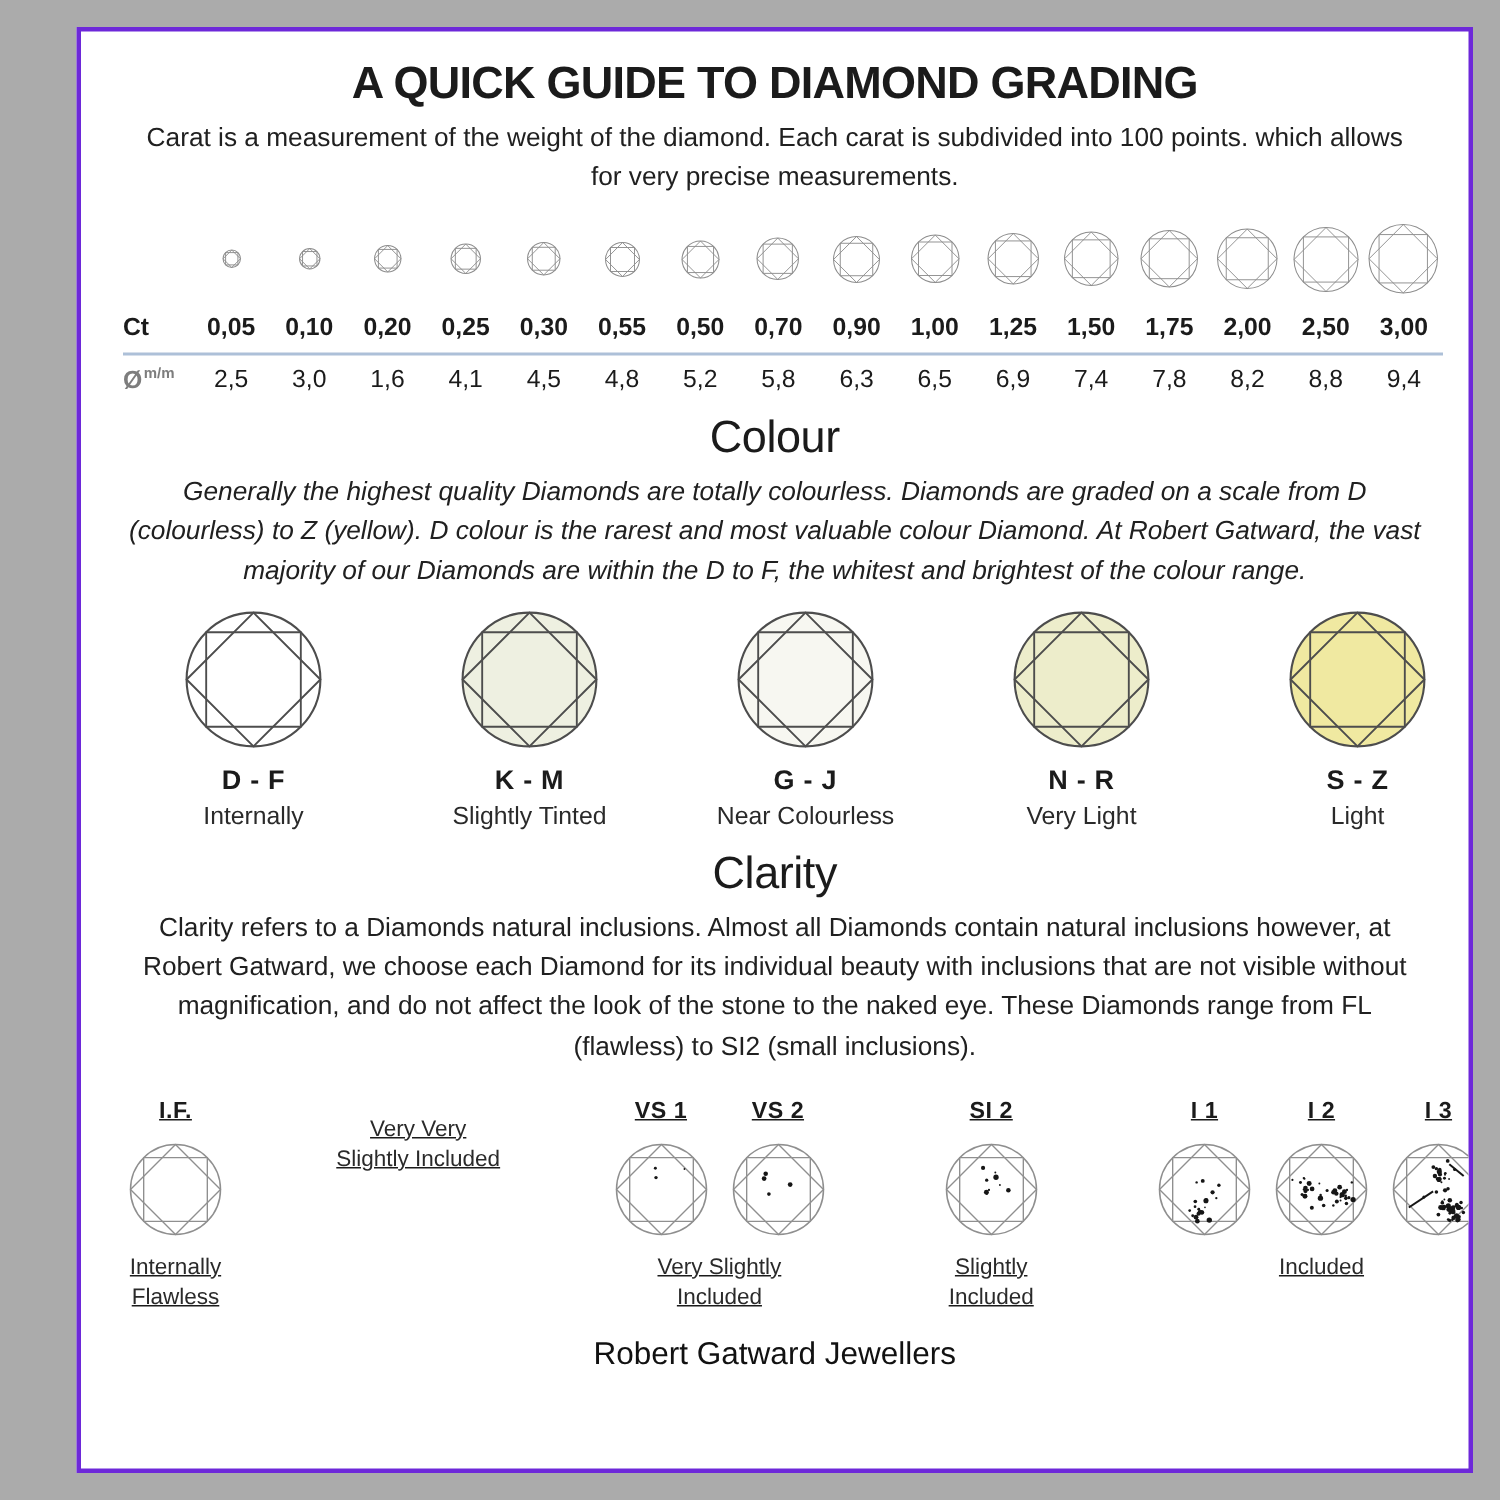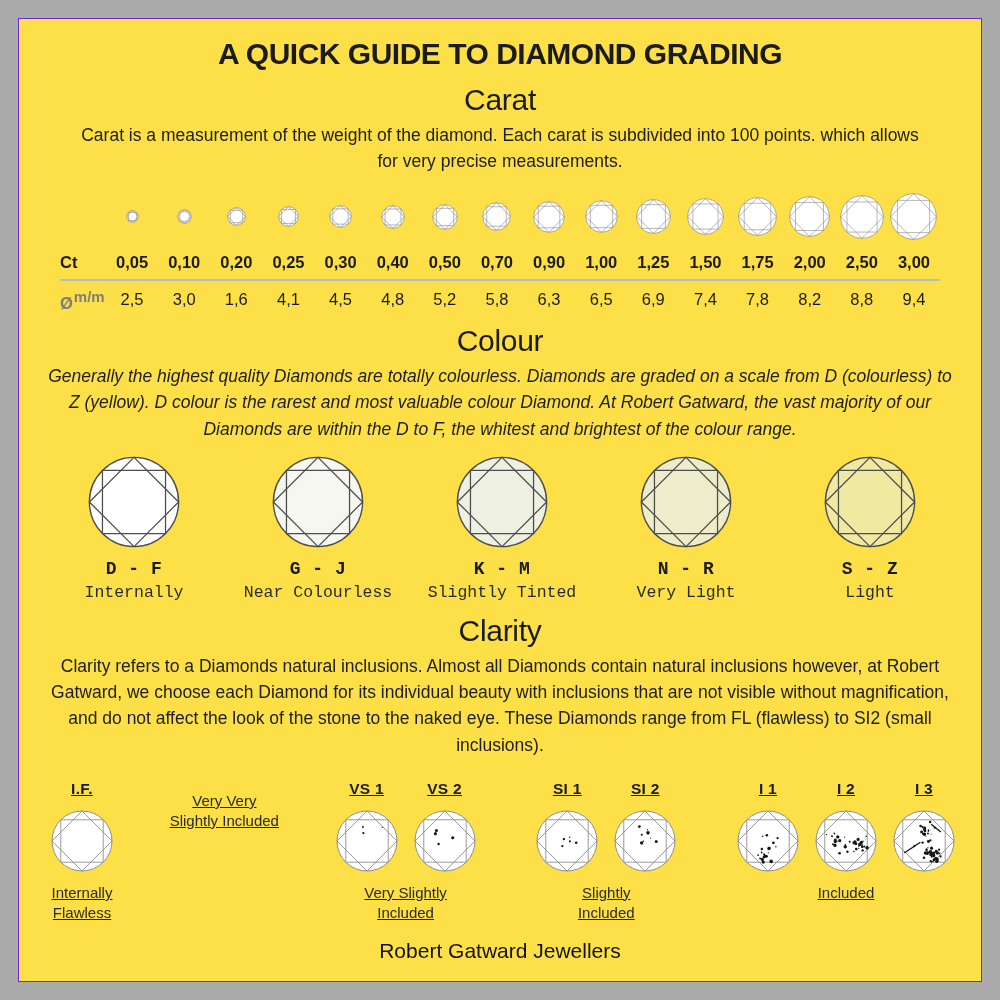--- a/index.html
+++ b/index.html
@@ -1,40 +1,40 @@
 <!DOCTYPE html>
 <html><head>
 <meta charset="utf-8">
 <style>
   * { margin:0; padding:0; box-sizing:border-box; }
   html,body { width:1000px; height:1000px; }
   body { background:#ababab; font-family:"Liberation Sans", sans-serif; color:#1b1b1b; position:relative; }
-  .page { position:absolute; inset:18px; background:#fde047; border:1px solid #6d28d9; padding:12px 28px 0; text-align:center; overflow:hidden; }
+  .page { position:absolute; inset:18px; background:#ffffff; border:3px solid #6d28d9; padding:12px 28px 0; text-align:center; overflow:hidden;margin-left:33px; }
 
   .title { font-size:30px; font-weight:700; letter-spacing:-0.5px; margin-top:6px; }
   .section-heading { font-size:30px; font-weight:400; margin-top:12px; letter-spacing:-0.3px; }
   .desc { font-size:17.5px; line-height:1.5; margin:5px auto 0; color:#202020; }
   .desc.carat-desc { max-width:850px; }
   .desc.colour-desc { max-width:930px;font-style:italic; }
   .desc.clarity-desc { max-width:930px; }
 
   
   .carat-chart { width:880px; margin:16px auto 0; }
   .c-row { display:flex; align-items:center; }
   .c-label { flex:0 0 46px; text-align:left; font-size:16.5px; }
   .c-cell { flex:1 1 0; text-align:center; }
   .diamond-row .c-cell { display:flex; align-items:center; justify-content:center; height:52px; }
   .ct-row { font-weight:700; font-size:16.5px; padding:10px 0 7px; border-bottom:2px solid #adc0d8; }
   .ct-row .c-label { font-weight:700; }
   .mm-row { font-size:16.5px; padding-top:7px; }
   .mm-label { color:#7d7d7d; font-weight:700; }
-  .mm-label .unit { font-size:15px; vertical-align:super; letter-spacing:0; margin-left:1px; }
+  .mm-label .unit { font-size:10px; vertical-align:super; letter-spacing:0; margin-left:1px; }
 
   
-  .colour-row { display:flex; justify-content:space-between; width:910px; margin:14px auto 0;font-family:Liberation Mono, monospace; }
+  .colour-row { display:flex; justify-content:space-between; width:910px; margin:14px auto 0; }
   .colour-fig { width:174px; }
   .colour-fig svg { display:block; margin:0 auto; }
   .range { font-size:18px; font-weight:700; margin-top:11px; letter-spacing:0.5px; }
   .range-label { font-size:16.5px; margin-top:4px; color:#2a2a2a; }
 
   
   .clarity-row { display:flex; justify-content:space-between; width:912px; margin:22px auto 0; align-items:flex-start;text-decoration:underline; }
   .stones { display:flex; gap:8px; justify-content:center; }
   .stone { width:70px; }
   .stone-label { font-weight:700; font-size:15.5px; margin-bottom:12px; letter-spacing:0.3px; }
@@ -43,21 +43,20 @@
 
   .footer { font-size:21px; font-weight:400; margin-top:16px; color:#111; }
 </style>
 </head>
 <body style="background: rgb(171, 171, 171);">
 
 <div class="page">
 
   <div class="title">A QUICK GUIDE TO DIAMOND GRADING</div>
 
-  <div class="section-heading">Carat</div>
   <p class="desc carat-desc">Carat is a measurement of the weight of the diamond. Each carat is subdivided into 100 points. which allows for very precise measurements.</p>
 
   <div class="carat-chart">
     <div class="c-row diamond-row" id="carat-diamond-row">
       <div class="c-label"></div>
     <div class="c-cell">
           <svg width="13" height="13" viewBox="0 0 13 13">
             <circle cx="6.5" cy="6.5" r="5.8" fill="#fff" stroke="#8d8d8d" stroke-width="0.7"></circle>
             <polygon points="10.60,10.60 2.40,10.60 2.40,2.40 10.60,2.40" fill="none" stroke="#8d8d8d" stroke-width="0.63" stroke-linejoin="round"></polygon>
             <polygon points="12.30,6.50 6.50,12.30 0.70,6.50 6.50,0.70" fill="none" stroke="#8d8d8d" stroke-width="0.63" stroke-linejoin="round"></polygon>
@@ -169,21 +168,21 @@
           </svg>
         </div>
       </div>
     <div class="c-row ct-row" id="carat-ct-row" style="border-bottom-color: rgb(173, 192, 216);">
       <div class="c-label">Ct</div>
     <div class="c-cell">0,05</div>
         <div class="c-cell">0,10</div>
         <div class="c-cell">0,20</div>
         <div class="c-cell">0,25</div>
         <div class="c-cell">0,30</div>
-        <div class="c-cell">0,40</div>
+        <div class="c-cell">0,55</div>
         <div class="c-cell">0,50</div>
         <div class="c-cell">0,70</div>
         <div class="c-cell">0,90</div>
         <div class="c-cell">1,00</div>
         <div class="c-cell">1,25</div>
         <div class="c-cell">1,50</div>
         <div class="c-cell">1,75</div>
         <div class="c-cell">2,00</div>
         <div class="c-cell">2,50</div>
         <div class="c-cell">3,00</div>
@@ -216,35 +215,35 @@
         <svg width="92" height="92" viewBox="0 0 92 92">
           <circle cx="46" cy="46" r="44.6" fill="#ffffff" stroke="#4d4d4d" stroke-width="1.4"></circle>
           <polygon points="77.54,77.54 14.46,77.54 14.46,14.46 77.54,14.46" fill="none" stroke="#4d4d4d" stroke-width="1.26" stroke-linejoin="round"></polygon>
           <polygon points="90.60,46.00 46.00,90.60 1.40,46.00 46.00,1.40" fill="none" stroke="#4d4d4d" stroke-width="1.26" stroke-linejoin="round"></polygon>
         </svg>
         <div class="range">D - F</div>
         <div class="range-label">Internally</div>
       </div>
       <div class="colour-fig">
         <svg width="92" height="92" viewBox="0 0 92 92">
+          <circle cx="46" cy="46" r="44.6" fill="#eef0e1" stroke="#4d4d4d" stroke-width="1.4"></circle>
+          <polygon points="77.54,77.54 14.46,77.54 14.46,14.46 77.54,14.46" fill="none" stroke="#4d4d4d" stroke-width="1.26" stroke-linejoin="round"></polygon>
+          <polygon points="90.60,46.00 46.00,90.60 1.40,46.00 46.00,1.40" fill="none" stroke="#4d4d4d" stroke-width="1.26" stroke-linejoin="round"></polygon>
+        </svg>
+        <div class="range">K - M</div>
+        <div class="range-label">Slightly Tinted</div>
+      </div>
+      <div class="colour-fig">
+        <svg width="92" height="92" viewBox="0 0 92 92">
           <circle cx="46" cy="46" r="44.6" fill="#f7f7f1" stroke="#4d4d4d" stroke-width="1.4"></circle>
           <polygon points="77.54,77.54 14.46,77.54 14.46,14.46 77.54,14.46" fill="none" stroke="#4d4d4d" stroke-width="1.26" stroke-linejoin="round"></polygon>
           <polygon points="90.60,46.00 46.00,90.60 1.40,46.00 46.00,1.40" fill="none" stroke="#4d4d4d" stroke-width="1.26" stroke-linejoin="round"></polygon>
         </svg>
         <div class="range">G - J</div>
         <div class="range-label">Near Colourless</div>
-      </div>
-      <div class="colour-fig">
-        <svg width="92" height="92" viewBox="0 0 92 92">
-          <circle cx="46" cy="46" r="44.6" fill="#eef0e1" stroke="#4d4d4d" stroke-width="1.4"></circle>
-          <polygon points="77.54,77.54 14.46,77.54 14.46,14.46 77.54,14.46" fill="none" stroke="#4d4d4d" stroke-width="1.26" stroke-linejoin="round"></polygon>
-          <polygon points="90.60,46.00 46.00,90.60 1.40,46.00 46.00,1.40" fill="none" stroke="#4d4d4d" stroke-width="1.26" stroke-linejoin="round"></polygon>
-        </svg>
-        <div class="range">K - M</div>
-        <div class="range-label">Slightly Tinted</div>
       </div>
       <div class="colour-fig">
         <svg width="92" height="92" viewBox="0 0 92 92">
           <circle cx="46" cy="46" r="44.6" fill="#ededcb" stroke="#4d4d4d" stroke-width="1.4"></circle>
           <polygon points="77.54,77.54 14.46,77.54 14.46,14.46 77.54,14.46" fill="none" stroke="#4d4d4d" stroke-width="1.26" stroke-linejoin="round"></polygon>
           <polygon points="90.60,46.00 46.00,90.60 1.40,46.00 46.00,1.40" fill="none" stroke="#4d4d4d" stroke-width="1.26" stroke-linejoin="round"></polygon>
         </svg>
         <div class="range">N - R</div>
         <div class="range-label">Very Light</div>
       </div>
@@ -306,33 +305,20 @@
               <circle cx="21.42" cy="23.68" r="1.57" fill="#161616"></circle>
               <circle cx="22.46" cy="20.48" r="1.52" fill="#161616"></circle>
             </svg>
           </div>
         </div>
         <div class="caption">Very Slightly
 Included</div>
       </div>
       <div class="clarity-group">
         <div class="stones">
-          <div class="stone">
-            <div class="stone-label">SI 1</div>
-            <svg width="62" height="62" viewBox="0 0 62 62">
-              <circle cx="31" cy="31" r="30" fill="#fff" stroke="#8f8f8f" stroke-width="1"></circle>
-              <polygon points="52.21,52.21 9.79,52.21 9.79,9.79 52.21,9.79" fill="none" stroke="#8f8f8f" stroke-width="0.9" stroke-linejoin="round"></polygon>
-              <polygon points="61.00,31.00 31.00,61.00 1.00,31.00 31.00,1.00" fill="none" stroke="#8f8f8f" stroke-width="0.9" stroke-linejoin="round"></polygon>
-              <circle cx="40.18" cy="32.79" r="1.29" fill="#161616"></circle>
-              <circle cx="33.91" cy="31.35" r="1.07" fill="#161616"></circle>
-              <circle cx="26.30" cy="36.02" r="1.14" fill="#161616"></circle>
-              <circle cx="33.66" cy="27.30" r="0.71" fill="#161616"></circle>
-              <circle cx="27.91" cy="29.12" r="1.18" fill="#161616"></circle>
-            </svg>
-          </div>
           <div class="stone">
             <div class="stone-label">SI 2</div>
             <svg width="62" height="62" viewBox="0 0 62 62">
               <circle cx="31" cy="31" r="30" fill="#fff" stroke="#8f8f8f" stroke-width="1"></circle>
               <polygon points="52.21,52.21 9.79,52.21 9.79,9.79 52.21,9.79" fill="none" stroke="#8f8f8f" stroke-width="0.9" stroke-linejoin="round"></polygon>
               <polygon points="61.00,31.00 31.00,61.00 1.00,31.00 31.00,1.00" fill="none" stroke="#8f8f8f" stroke-width="0.9" stroke-linejoin="round"></polygon>
               <circle cx="29.31" cy="31.28" r="0.75" fill="#161616"></circle>
               <circle cx="27.60" cy="32.87" r="1.65" fill="#161616"></circle>
               <circle cx="27.79" cy="24.77" r="1.09" fill="#161616"></circle>
               <circle cx="33.55" cy="19.72" r="0.64" fill="#161616"></circle>

